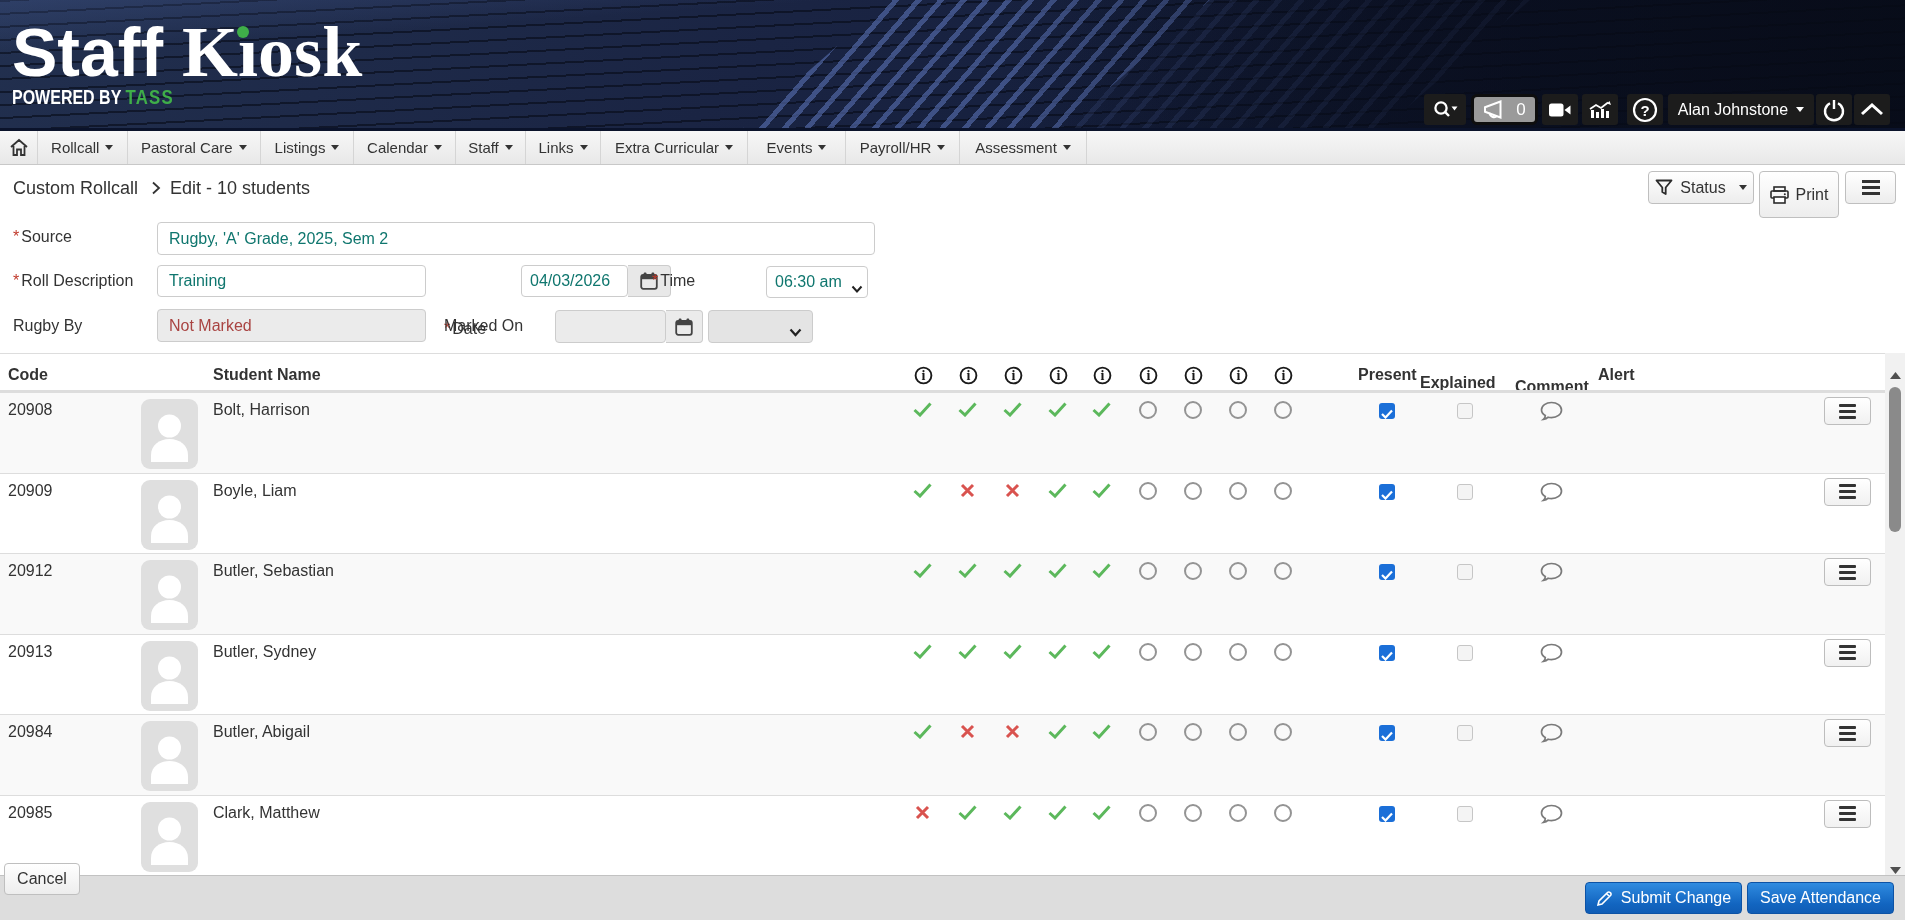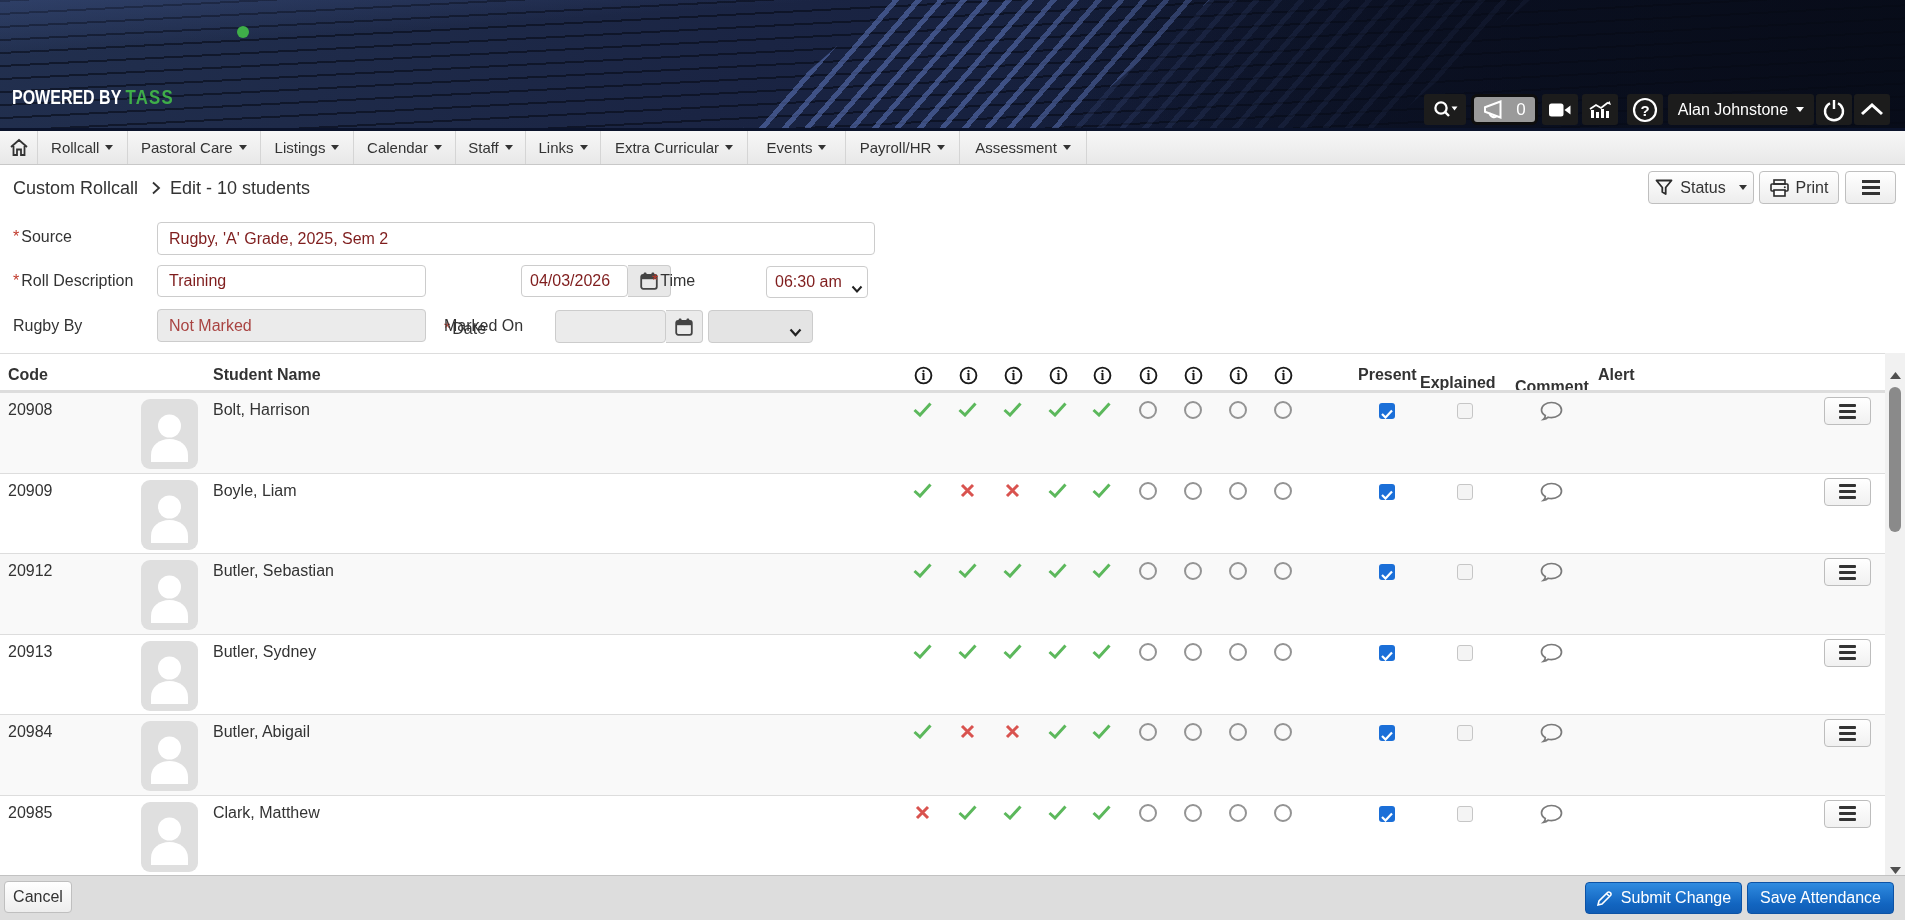--- a/index.html
+++ b/index.html
@@ -40,21 +40,21 @@
 
 .caret{display:inline-block;width:0;height:0;border-left:4.5px solid transparent;border-right:4.5px solid transparent;border-top:5px solid #333;margin-left:6px;}
 .caret.w{border-top-color:#fff;margin-left:8px;}
 
 
 .crumb{position:absolute;top:178px;font-size:18px;color:#333;}
 .wbtn{position:absolute;background:linear-gradient(#ffffff,#ededed);border:1px solid #bfbfbf;border-radius:4px;
   color:#333;font-size:16px;display:flex;align-items:center;justify-content:center;}
 label.flabel{position:absolute;font-size:16px;color:#333;}
 .req{color:#c0392b;margin-right:2px;font-size:16px;}
-.inp{position:absolute;border:1px solid #ccc;border-radius:4px;background:#fff;font-size:16px;color:#7f1d1d;
+.inp{position:absolute;border:1px solid #ccc;border-radius:4px;background:#fff;font-size:16px;color:#0f766e;
   display:flex;align-items:center;padding-left:11px;white-space:nowrap;}
 .inp.dis{background:#ebebeb;}
 .calbtn{position:absolute;background:#e8e8e8;border:1px solid #ccc;border-radius:0 4px 4px 0;border-left:0;
   display:flex;align-items:center;justify-content:center;}
 
 
 #tbl{position:absolute;left:0;top:353px;width:1885px;height:523px;background:#fff;border-top:1px solid #ddd;overflow:hidden;}
 .th{position:absolute;font-size:16px;font-weight:bold;color:#333;top:12px;}
 .hdrline{position:absolute;left:0;top:36px;width:1885px;height:3px;border-top:2px solid #ddd;border-bottom:1px solid #ddd;background:#fff;}
 .row{position:absolute;left:0;width:1885px;height:80.5px;border-bottom:1px solid #ddd;}
@@ -79,20 +79,21 @@
 #foot{position:absolute;left:0;top:875px;width:1905px;height:45px;background:#ddd;border-top:1px solid #c2c2c2;}
 .bbtn{position:absolute;height:32px;border-radius:4px;font-size:16px;color:#fff;
   background:linear-gradient(#2f8be0,#1265c0 70%,#0f5cb5);border:1px solid #0c52a5;
   display:flex;align-items:center;justify-content:center;}
 </style></head><body>
 <div id="hdr">
     <div id="swoosh"></div>
     <div id="swoosh2"></div>
     <div id="darkover"></div>
     <div id="hdrline"></div>
+    <div class="abs" style="left:12px;top:11px;white-space:nowrap;"><span id="logo-staff">Staff</span><span id="logo-kiosk">Kıosk</span></div>
     <div class="greendot"></div>
     <div id="powered">POWERED BY <span class="tass">TASS</span></div>
     <div class="hbtn" style="left:1424px;width:42px;">
       <svg width="25" height="19" viewBox="0 0 25 19">
         <circle cx="8" cy="8" r="5.6" fill="none" stroke="#fff" stroke-width="2.3"></circle>
         <line x1="12.2" y1="12.2" x2="16" y2="16" stroke="#fff" stroke-width="2.4"></line>
         <path d="M18.5 6.6 l6 0 l-3 4 z" fill="#fff"></path>
       </svg>
     </div>
     <div class="hbtn" style="left:1471px;width:67px;background:#9a9a9a;border:3px solid #0e0e0e;border-radius:6px;gap:11px;">
@@ -155,21 +156,21 @@
     <div class="item" style="width:127px;">Assessment<span class="caret"></span></div>
   </div>
 <div class="crumb" style="left:13px;">Custom Rollcall</div>
 <div class="abs" style="left:151px;top:181px;"><svg width="10" height="14" viewBox="0 0 10 14">
       <path d="M2 1.5 L8 7 L2 12.5" fill="none" stroke="#333" stroke-width="1.8"></path>
     </svg></div>
 <div class="crumb" style="left:170px;">Edit - 10 students</div>
 <div class="wbtn" style="left:1648px;top:171px;width:106px;height:33px;gap:7px;"><svg width="18" height="17" viewBox="0 0 18 17">
       <path d="M1.5 1.5 H16.5 L10.7 8.5 V15 L7.3 13 V8.5 Z" fill="none" stroke="#2b2b2b" stroke-width="1.8" stroke-linejoin="round"></path>
     </svg>Status<span class="caret"></span></div>
-<div class="wbtn" style="left:1759px;top:171px;width:80px;height:33px;gap:7px;"><svg width="19" height="18" viewBox="0 0 19 18">
+<div class="wbtn" style="left:1759px;top:171px;width:80px;height:47px;gap:7px;"><svg width="19" height="18" viewBox="0 0 19 18">
       <rect x="4" y="1" width="11" height="4" fill="none" stroke="#2b2b2b" stroke-width="1.6"></rect>
       <rect x="1" y="5" width="17" height="7" rx="1" fill="none" stroke="#2b2b2b" stroke-width="1.6"></rect>
       <rect x="4" y="11" width="11" height="6" fill="#fff" stroke="#2b2b2b" stroke-width="1.6"></rect>
       <circle cx="14.8" cy="8.2" r="1" fill="#2b2b2b"></circle>
     </svg>Print</div>
 <div class="wbtn" style="left:1845px;top:171px;width:51px;height:33px;flex-direction:column;gap:3px;">
     <i style="display:block;width:18px;height:3px;background:#333;"></i>
     <i style="display:block;width:18px;height:3px;background:#333;"></i>
     <i style="display:block;width:18px;height:3px;background:#333;"></i>
   </div>
@@ -502,16 +503,16 @@
 <div id="sbar">
     <div class="abs" style="left:5px;top:12px;"><svg width="11" height="7" viewBox="0 0 11 7">
         <path d="M5.5 0 L11 7 L0 7 Z" fill="#505050"></path>
       </svg></div>
     <div id="sthumb"></div>
     <div class="abs" style="left:5px;top:507px;"><svg width="11" height="7" viewBox="0 0 11 7">
         <path d="M0 0 L11 0 L5.5 7 Z" fill="#505050"></path>
       </svg></div>
   </div>
 <div id="foot"></div>
-<div class="wbtn" style="left:4px;top:881px;width:68px;height:32px;">Cancel</div>
+<div class="wbtn" style="left:4px;top:863px;width:76px;height:32px;">Cancel</div>
 <div class="bbtn" style="left:1585px;top:882px;width:157px;gap:8px;"><svg width="17" height="17" viewBox="0 0 17 17">
       <path d="M2 15 L3 11 L11.5 2.5 a1.8 1.8 0 0 1 2.6 0 l0.4 0.4 a1.8 1.8 0 0 1 0 2.6 L6 14 Z M10.5 3.5 l3 3" fill="none" stroke="#fff" stroke-width="1.6"></path>
     </svg>Submit Change</div>
 <div class="bbtn" style="left:1747px;top:882px;width:147px;">Save Attendance</div>
 </body></html>

